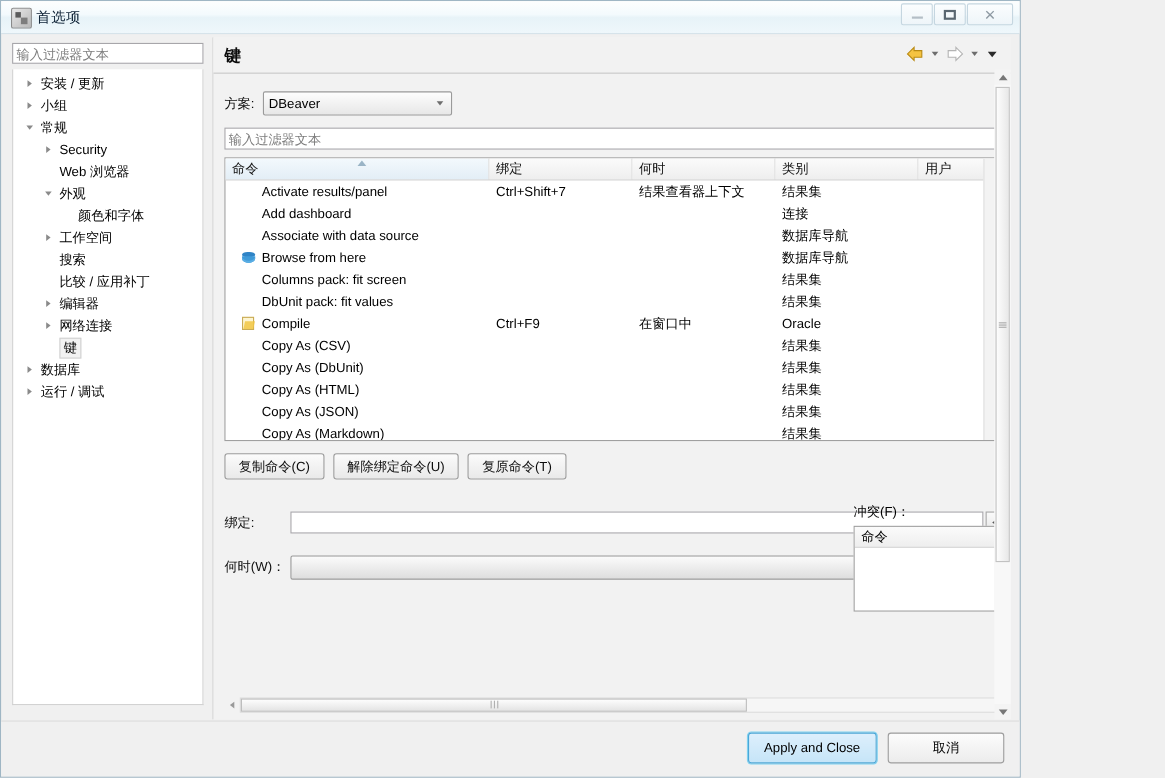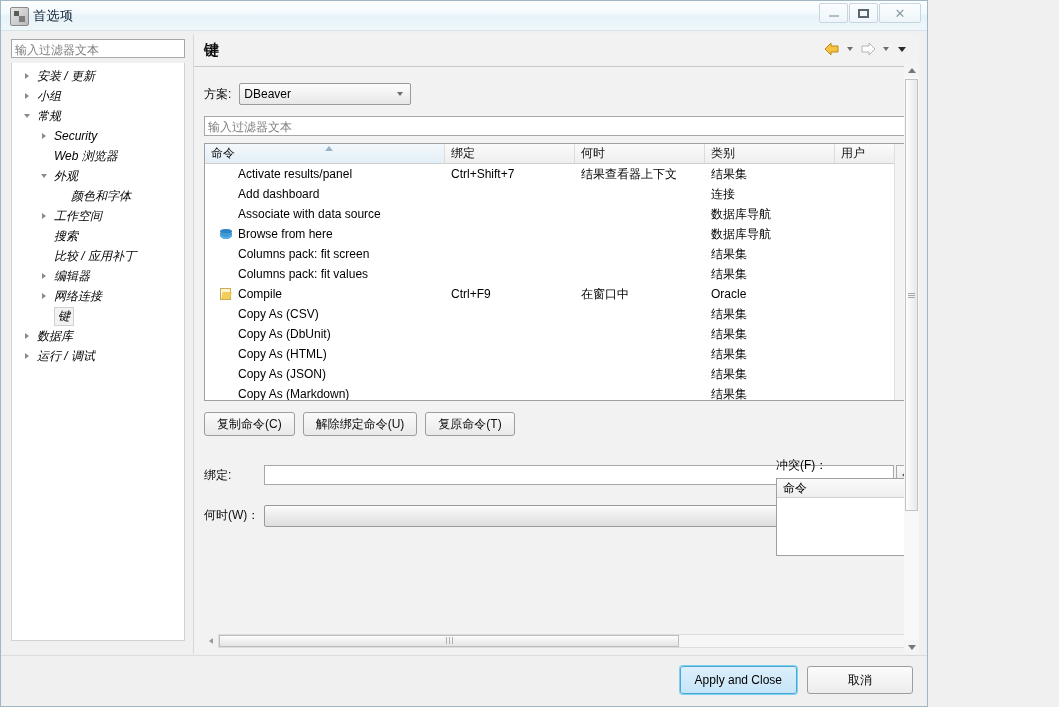--- a/index.html
+++ b/index.html
@@ -74,21 +74,21 @@
     display:flex;align-items:center;justify-content:center;
   }
   .arrow-c{
     width:0;height:0;border-left:4px solid #8a8a8a;
     border-top:3.5px solid transparent;border-bottom:3.5px solid transparent;
   }
   .arrow-o{
     width:0;height:0;border-top:4px solid #8a8a8a;
     border-left:3.5px solid transparent;border-right:3.5px solid transparent;
   }
-  .tlabel{display:inline-block;font-style:italic;}
+  .tlabel{display:inline-block;}
   .tnode.sel .tlabel{
     background:#f2f2f2;border:1px solid #d0d0d0;padding:0 3px;
     margin-left:-1px;line-height:17px;
   }
 
   
   .pane{
     position:absolute;left:192px;top:33px;right:8px;bottom:52px;
     background:#f2f2f2;
     border-left:1px solid #d8d8d8;
@@ -455,21 +455,21 @@
               </div>
               <div class="td" style="width: 130px; flex: 0 0 130px;"></div>
               <div class="td" style="width: 130px; flex: 0 0 130px;"></div>
               <div class="td" style="width: 130px; flex: 0 0 130px;">结果集</div>
               <div class="td" style="width: 80px; flex: 0 0 80px;"></div>
               <div class="td" style="width: 118px; flex: 0 0 118px;"></div>
             </div>
             <div class="trow">
               <div class="td cmd" style="width: 240px; flex: 0 0 240px;">
                 <span class="ricon none"></span>
-                <span>Columns pack: fit values</span>
+                <span>DbUnit pack: fit values</span>
               </div>
               <div class="td" style="width: 130px; flex: 0 0 130px;"></div>
               <div class="td" style="width: 130px; flex: 0 0 130px;"></div>
               <div class="td" style="width: 130px; flex: 0 0 130px;">结果集</div>
               <div class="td" style="width: 80px; flex: 0 0 80px;"></div>
               <div class="td" style="width: 118px; flex: 0 0 118px;"></div>
             </div>
             <div class="trow">
               <div class="td cmd" style="width: 240px; flex: 0 0 240px;">
                 <span class="ricon ic-doc"></span>

